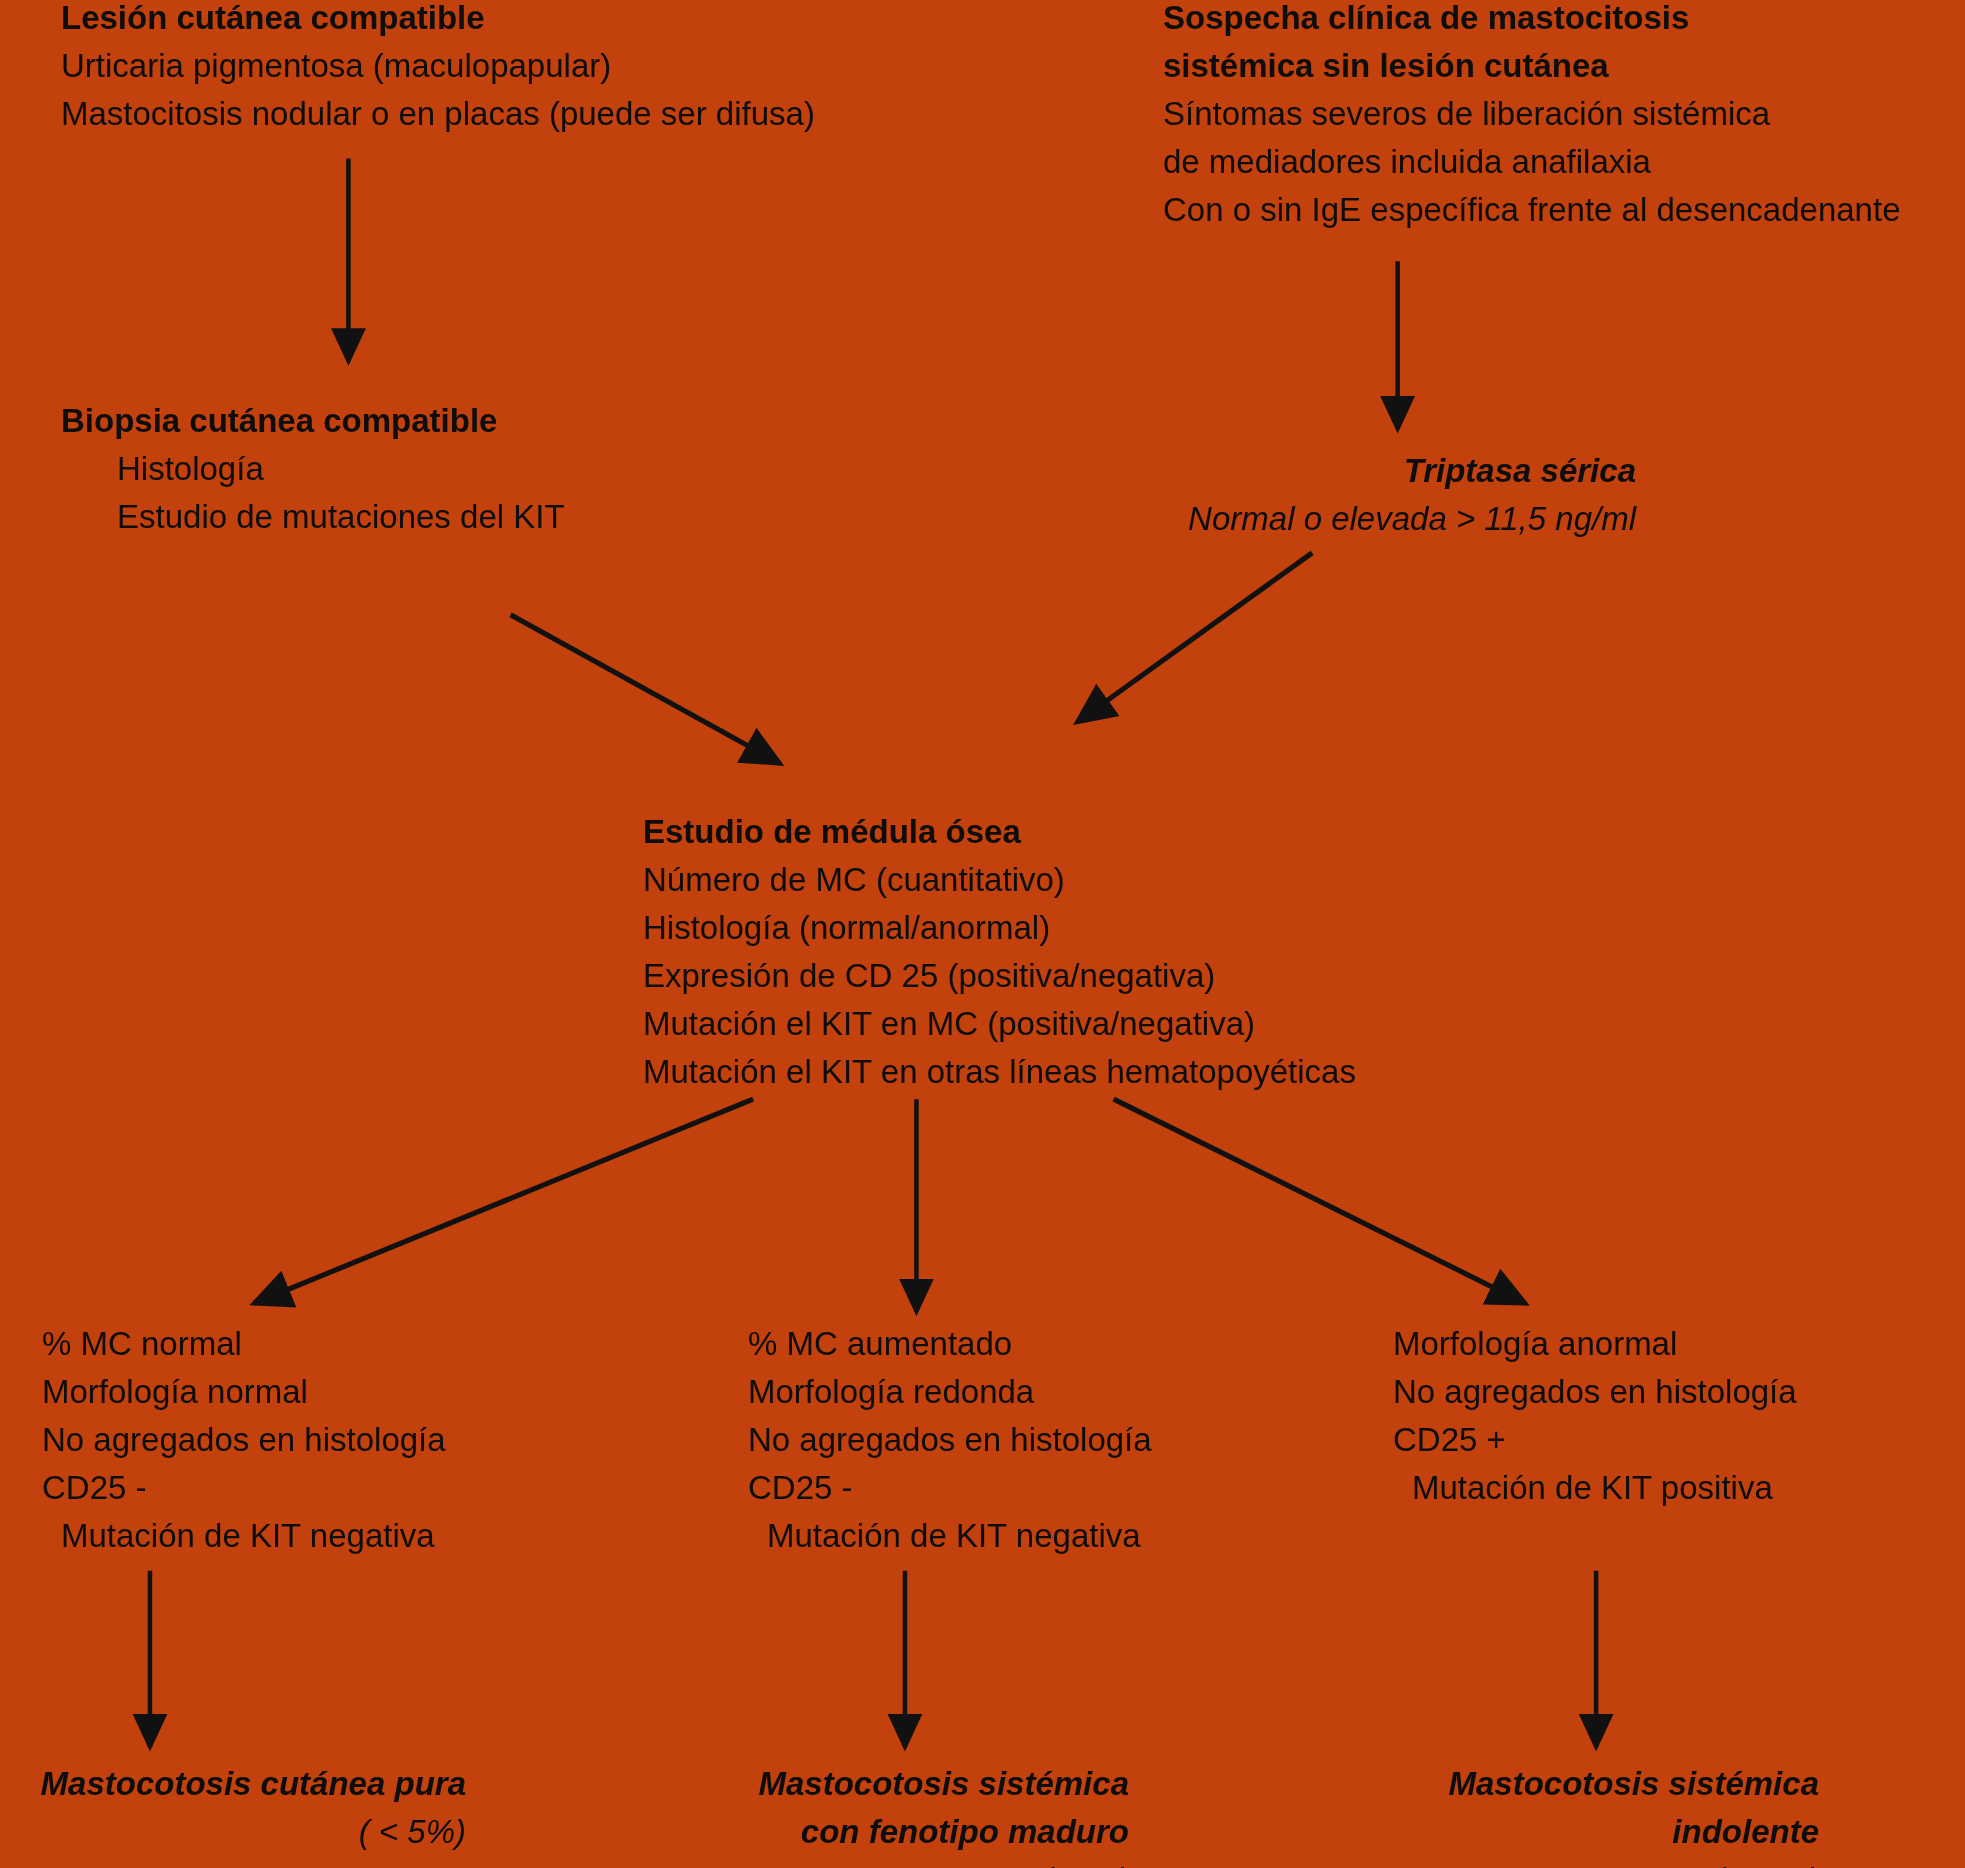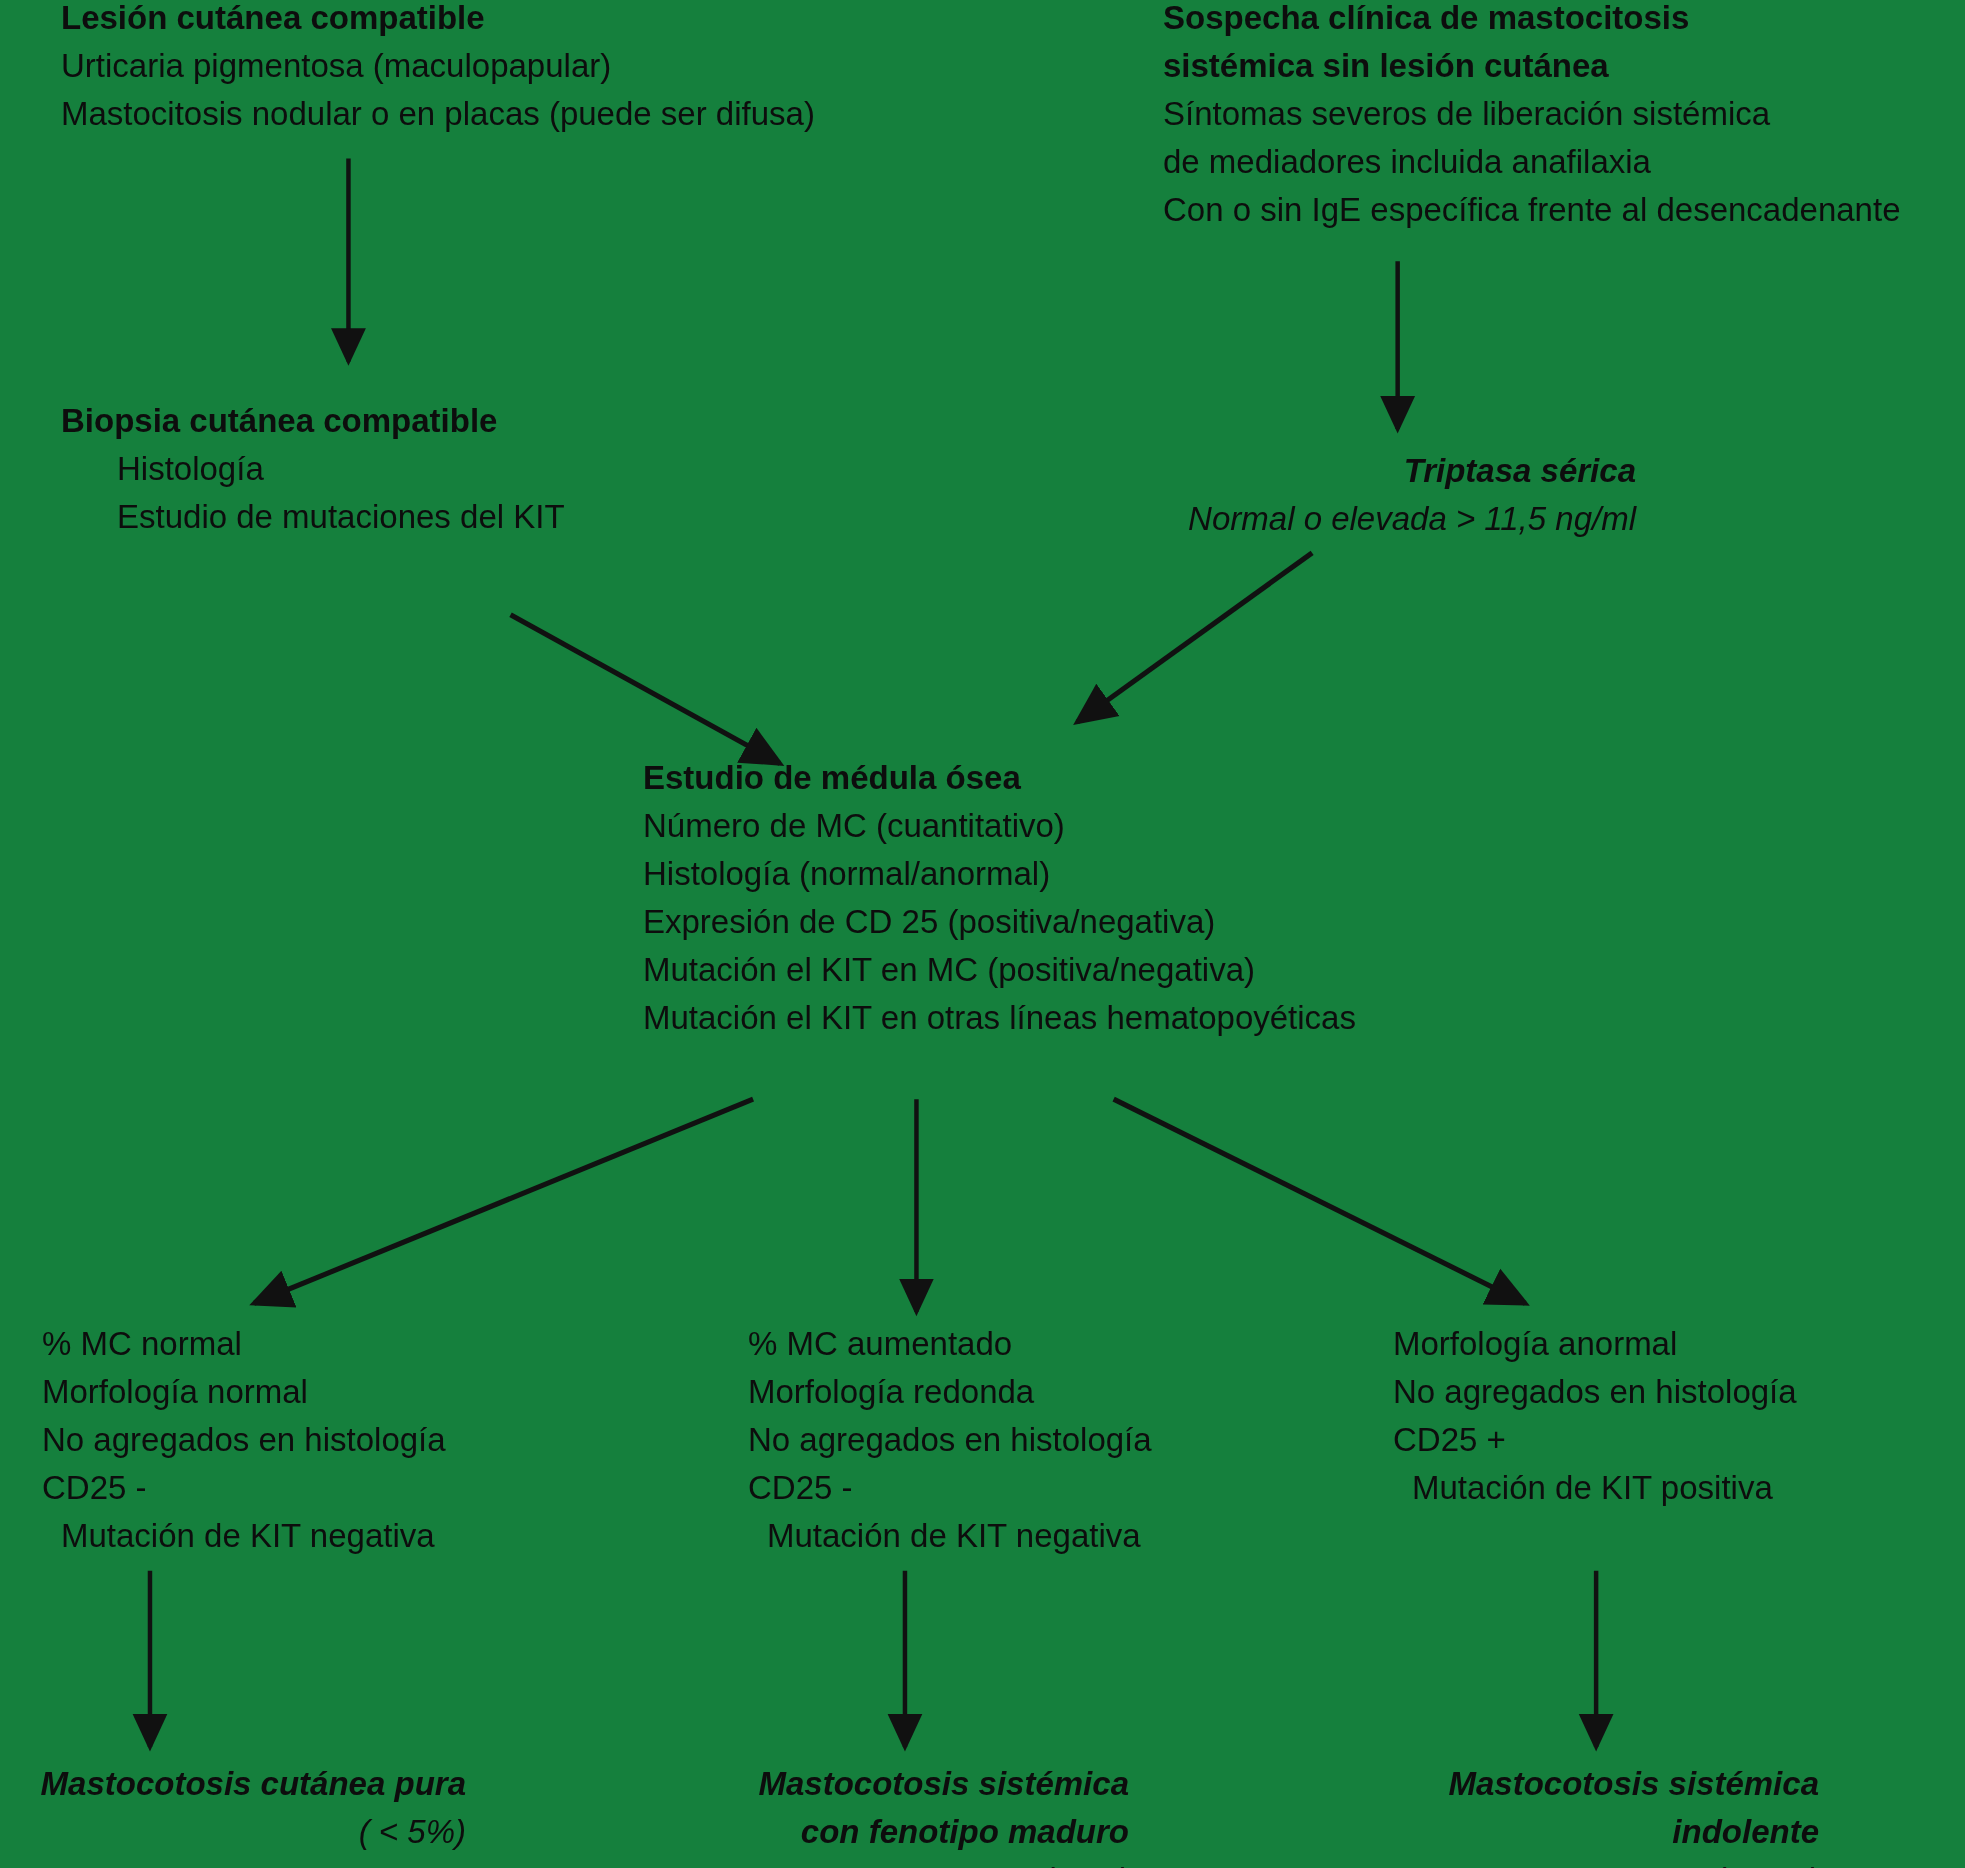--- a/index.html
+++ b/index.html
@@ -4,21 +4,21 @@
 <style>
   html, body {
     margin: 0;
     padding: 0;
     background: #ffffff;
   }
   #page {
     position: relative;
     width: 1965px;
     height: 1869px;
-    background: #15803d;
+    background: #c2410c;
     font-family: "Liberation Sans", sans-serif;
     color: #000000;
     overflow: hidden;
   }
   .block {
     position: absolute;
     white-space: nowrap;
   }
   .ln {
     font-size: 33px;
@@ -97,21 +97,21 @@
     <div class="ln b">Biopsia cutánea compatible</div>
     <div class="ln indent">Histología</div>
     <div class="ln indent">Estudio de mutaciones del KIT</div>
   </div>
 
   <div class="block center" style="left:1162px; top:447px; width:474px;">
     <div class="ln b">Triptasa sérica</div>
     <div class="ln">Normal o elevada &gt; 11,5 ng/ml</div>
   </div>
 
-  <div class="block" style="left:643px; top:754px;">
+  <div class="block" style="left:643px; top:808px;">
     <div class="ln b">Estudio de médula ósea</div>
     <div class="ln">Número de MC (cuantitativo)</div>
     <div class="ln">Histología (normal/anormal)</div>
     <div class="ln">Expresión de CD 25 (positiva/negativa)</div>
     <div class="ln">Mutación el KIT en MC (positiva/negativa)</div>
     <div class="ln">Mutación el KIT en otras líneas hematopoyéticas</div>
   </div>
 
   <div class="block" style="left:42px; top:1320px;">
     <div class="ln">% MC normal</div>

